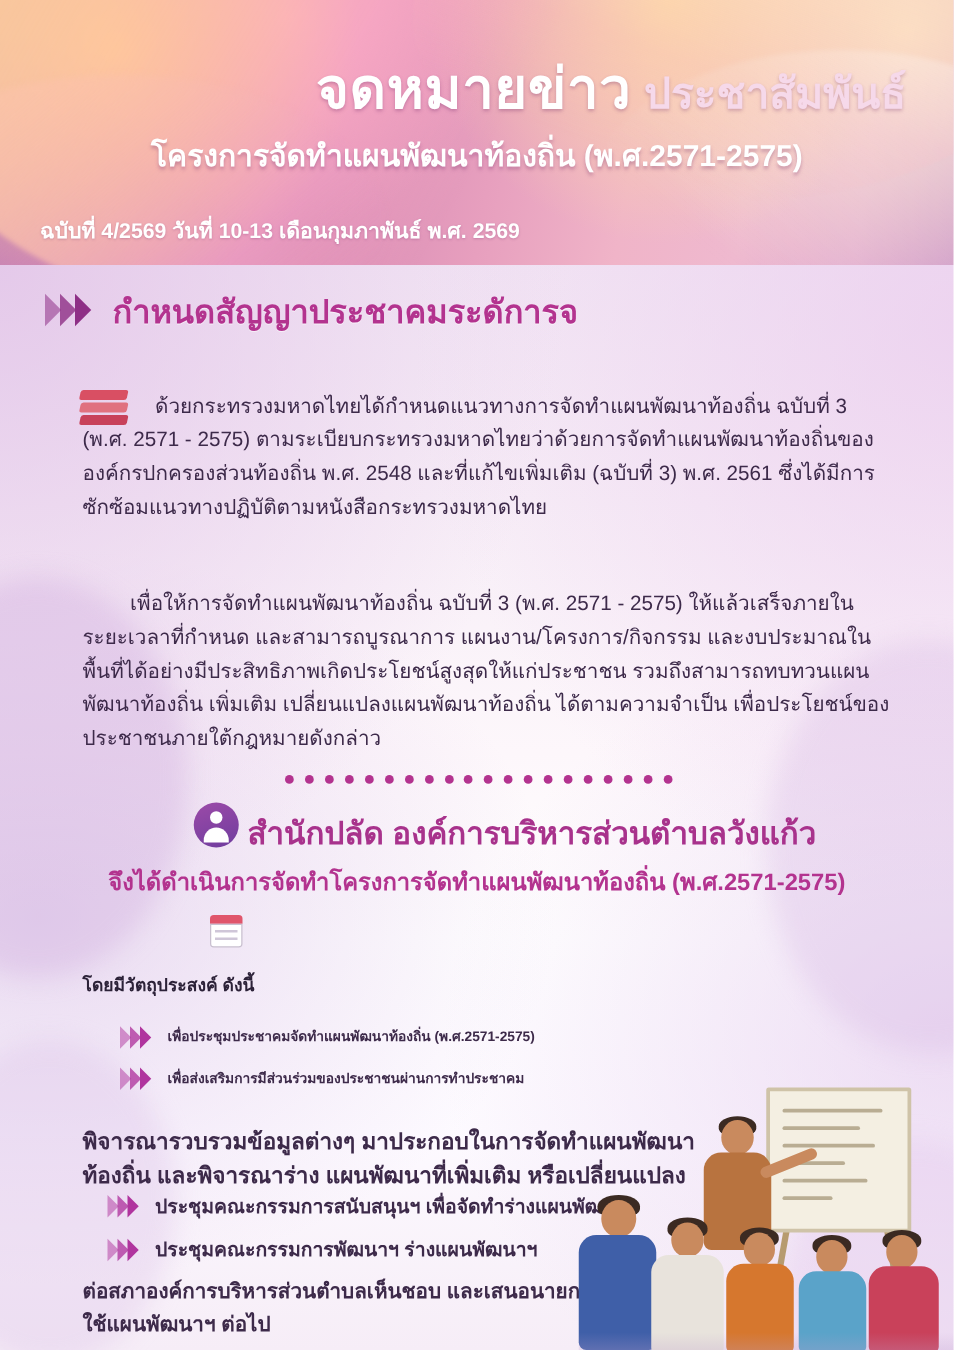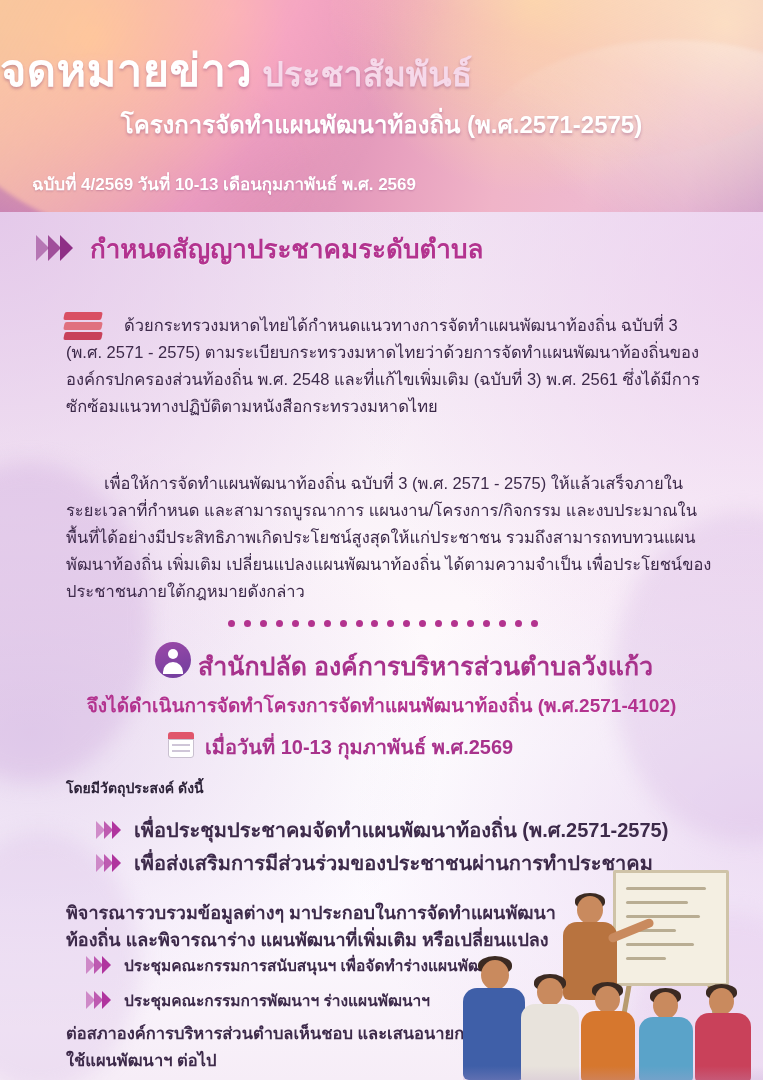--- a/index.html
+++ b/index.html
@@ -44,21 +44,21 @@
     background:linear-gradient(140deg,rgba(255,200,170,.65),rgba(230,150,200,.15) 65%,rgba(230,150,200,0) 85%);
     filter:blur(3px);
   }
   .hdr-wave4{
     position:absolute;right:-120px;top:40px;width:420px;height:260px;border-radius:50%;
     background:linear-gradient(220deg,rgba(255,255,255,.35),rgba(255,255,255,0) 70%);
     filter:blur(2px);
   }
 
   .title-row{
-    position:absolute;left:0;top:34px;width:725px;text-align:left;
+    position:absolute;left:0;top:34px;width:725px;text-align:right;
     white-space:nowrap;
   }
   .title-main{
     font-size:45px;font-weight:bold;color:#ffffff;letter-spacing:.5px;
     text-shadow:0 2px 3px rgba(120,50,110,.35);
   }
   .title-sub{
     font-size:34px;font-weight:bold;color:#f6d9ea;margin-left:10px;
     text-shadow:0 2px 3px rgba(120,50,110,.3);
   }
@@ -166,21 +166,21 @@
     position:absolute;left:205px;top:519px;font-size:20px;font-weight:bold;color:#a8328c;
   }
 
   .obj-head{
     position:absolute;left:66px;top:565px;font-size:14px;font-weight:bold;color:#2c2238;
   }
 
   .bullet{position:absolute;}
   .bullet .chev.small{position:absolute;left:0;top:4px;}
   .bullet .btxt{
-    position:absolute;left:38px;top:0;font-size:20px;font-weight:bold;color:#3d2a4a;line-height:27px;width:560px;
+    position:absolute;left:38px;top:0;font-size:11px;font-weight:bold;color:#3d2a4a;line-height:27px;width:560px;
   }
   .b1{left:96px;top:605px;}
   .b2{left:96px;top:638px;}
   .b2 .btxt{width:520px;}
   .cont1{position:absolute;left:66px;top:688px;width:520px;font-size:18px;font-weight:bold;color:#3d2a4a;line-height:27px;}
   .b3{left:86px;top:740px;}
   .b3 .btxt{font-size:15.5px;width:500px;}
   .b4{left:86px;top:775px;}
   .b4 .btxt{font-size:15.5px;width:500px;}
   .cont2{position:absolute;left:66px;top:808px;width:470px;font-size:16.5px;font-weight:bold;color:#3d2a4a;line-height:27px;}
@@ -269,21 +269,21 @@
   </div>
 
   <div class="content">
 
     <div class="sec1-head">
       <span class="chev">
           <i></i>
           <i></i>
           <i></i>
         </span>
-      <span class="h1pink">กำหนดสัญญาประชาคมระดับตำบล</span>
+      <span class="h1pink">กำหนดสัญญาประชาคมระดัการจ</span>
     </div>
 
     <div class="book-icon">
       <span class="b b1"></span>
         <span class="b b2"></span>
         <span class="b b3"></span>
     </div>
 
     <div class="para p1">ด้วยกระทรวงมหาดไทยได้กำหนดแนวทางการจัดทำแผนพัฒนาท้องถิ่น ฉบับที่ 3 (พ.ศ. 2571 - 2575) ตามระเบียบกระทรวงมหาดไทยว่าด้วยการจัดทำแผนพัฒนาท้องถิ่นขององค์กรปกครองส่วนท้องถิ่น พ.ศ. 2548 และที่แก้ไขเพิ่มเติม (ฉบับที่ 3) พ.ศ. 2561 ซึ่งได้มีการซักซ้อมแนวทางปฏิบัติตามหนังสือกระทรวงมหาดไทย</div>
     <div class="para p2">เพื่อให้การจัดทำแผนพัฒนาท้องถิ่น ฉบับที่ 3 (พ.ศ. 2571 - 2575) ให้แล้วเสร็จภายในระยะเวลาที่กำหนด และสามารถบูรณาการ แผนงาน/โครงการ/กิจกรรม และงบประมาณในพื้นที่ได้อย่างมีประสิทธิภาพเกิดประโยชน์สูงสุดให้แก่ประชาชน รวมถึงสามารถทบทวนแผนพัฒนาท้องถิ่น เพิ่มเติม เปลี่ยนแปลงแผนพัฒนาท้องถิ่น ได้ตามความจำเป็น เพื่อประโยชน์ของประชาชนภายใต้กฎหมายดังกล่าว</div>
@@ -306,27 +306,26 @@
         <span></span>
         <span></span>
         <span></span>
         <span></span>
         <span></span>
         <span></span>
     </div>
 
     <div class="person-icon"></div>
     <div class="h1pink2">สำนักปลัด องค์การบริหารส่วนตำบลวังแก้ว</div>
-    <div class="h2pink2">จึงได้ดำเนินการจัดทำโครงการจัดทำแผนพัฒนาท้องถิ่น (พ.ศ.2571-4102)</div>
+    <div class="h2pink2">จึงได้ดำเนินการจัดทำโครงการจัดทำแผนพัฒนาท้องถิ่น (พ.ศ.2571-2575)</div>
 
     <div class="cal-icon">
       <span class="top"></span>
         <span class="bod"></span>
     </div>
-    <div class="date-line">เมื่อวันที่ 10-13 กุมภาพันธ์ พ.ศ.2569</div>
 
     <div class="obj-head">โดยมีวัตถุประสงค์ ดังนี้</div>
 
     <div class="bullet b1">
       <span class="chev small">
           <i></i>
           <i></i>
           <i></i>
         </span>
       <span class="btxt">เพื่อประชุมประชาคมจัดทำแผนพัฒนาท้องถิ่น (พ.ศ.2571-2575)</span>

